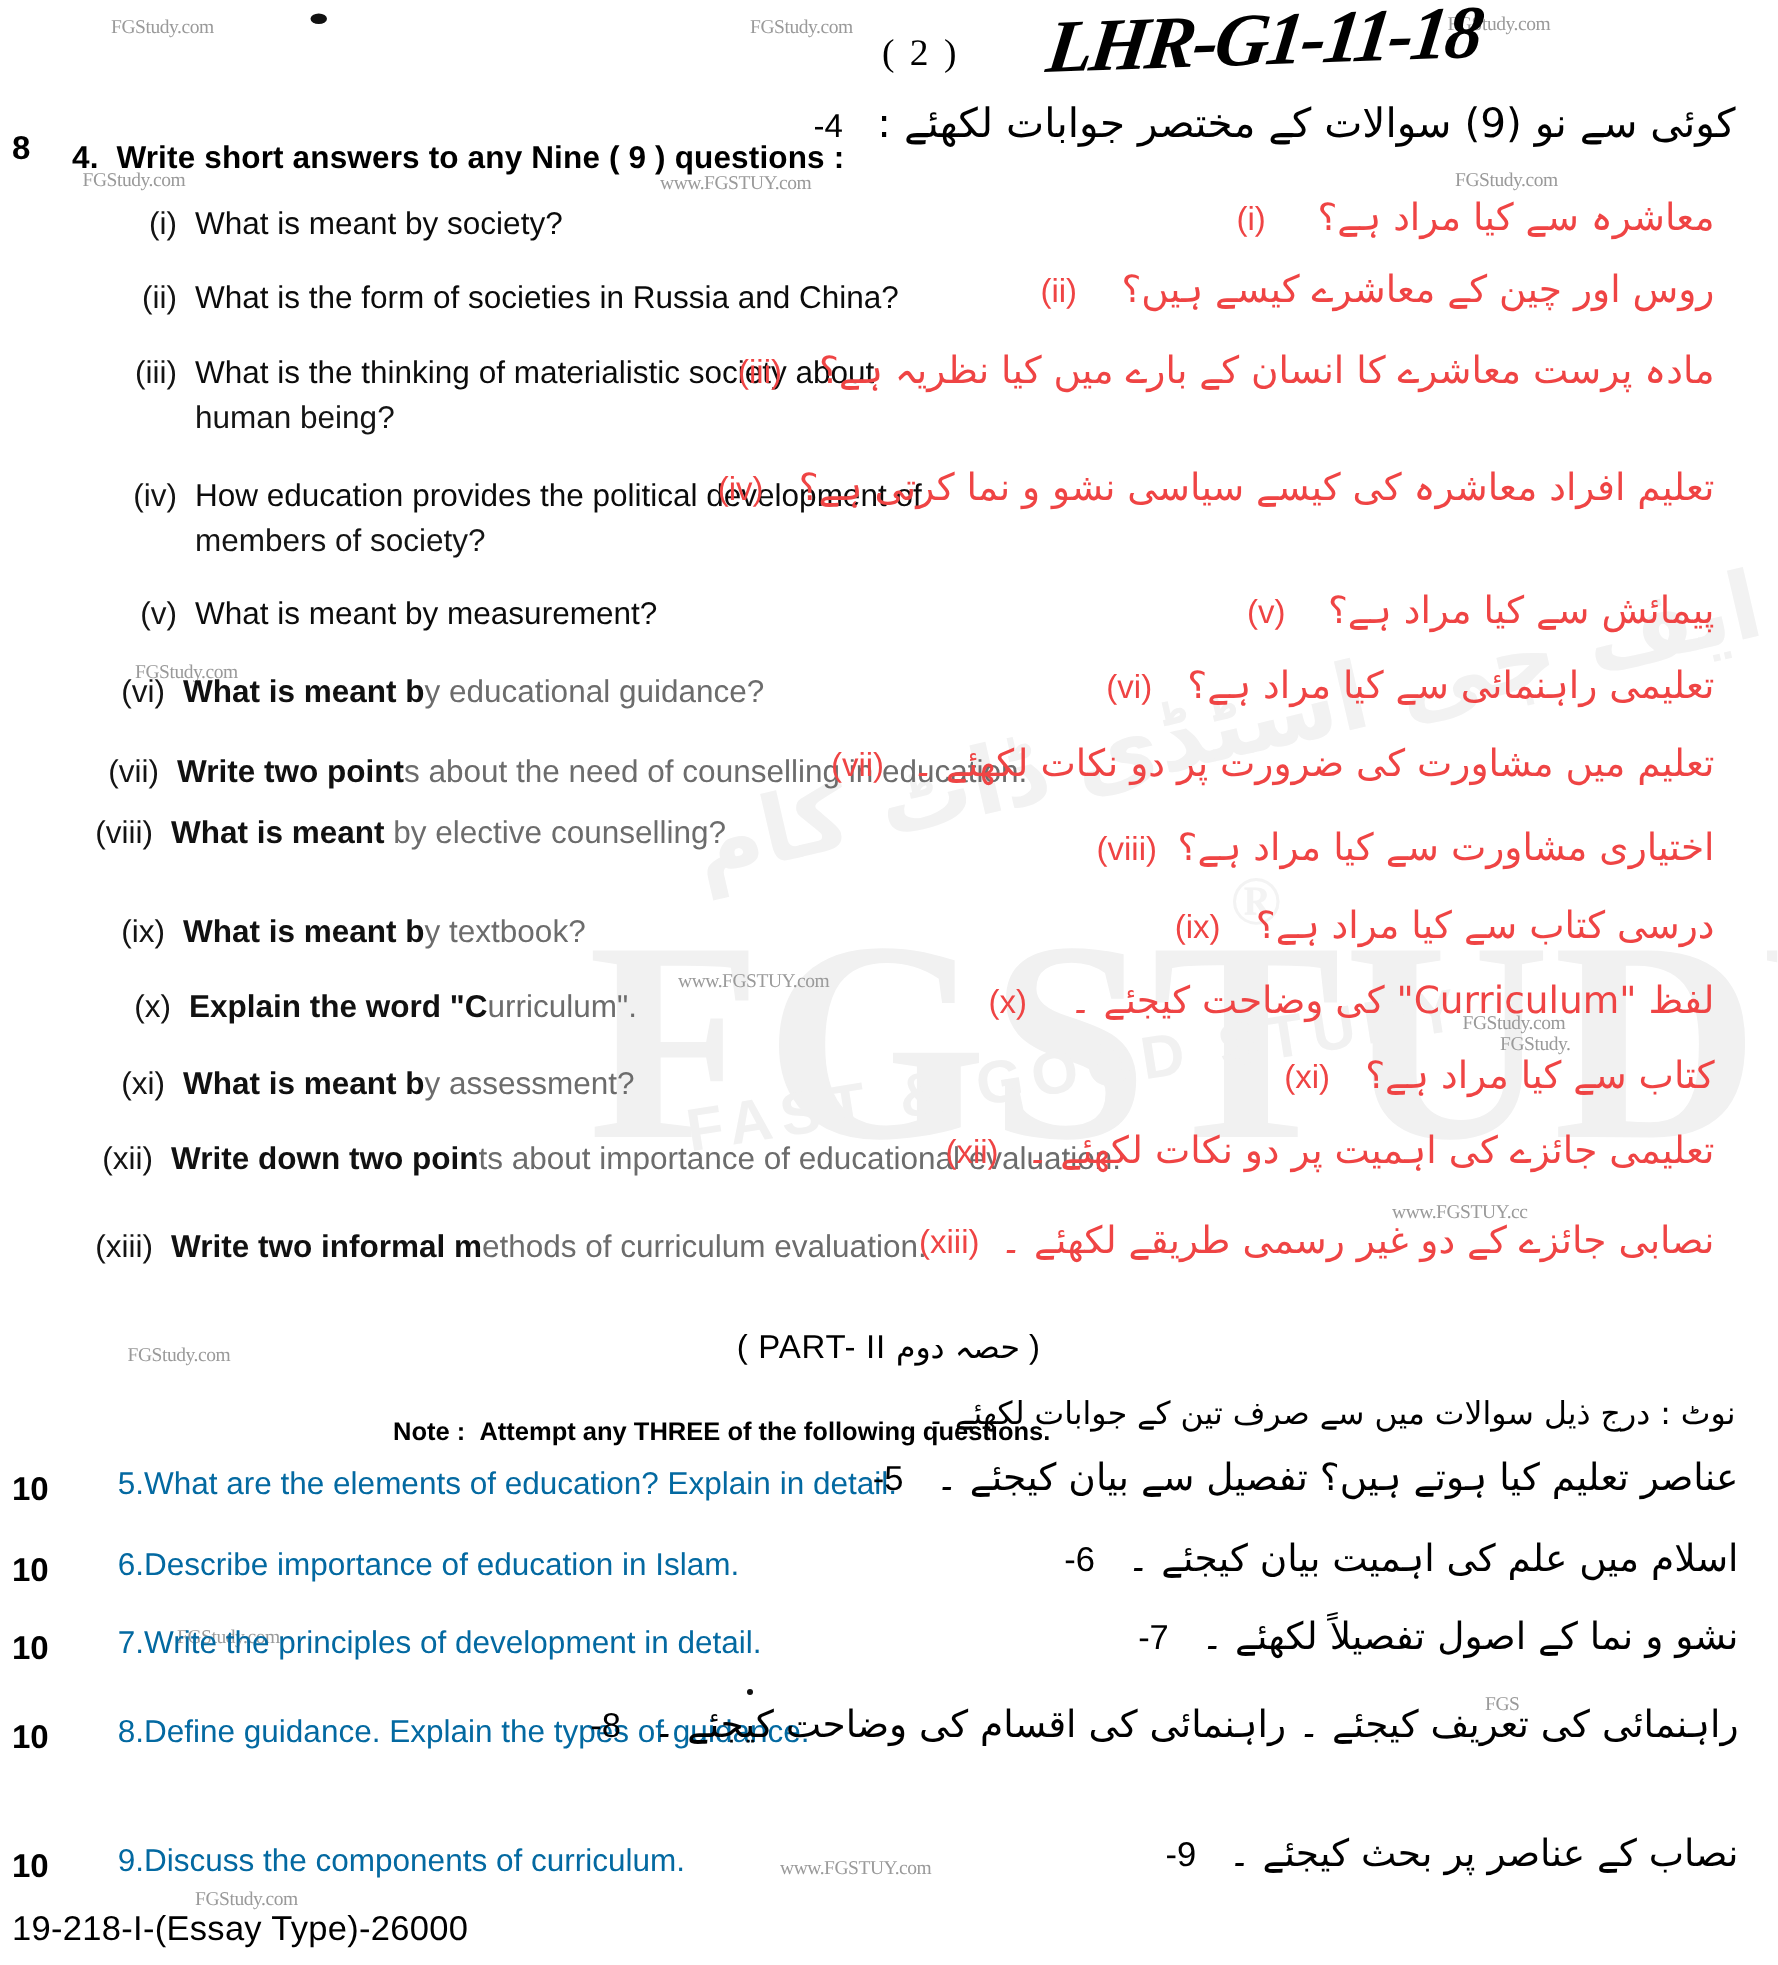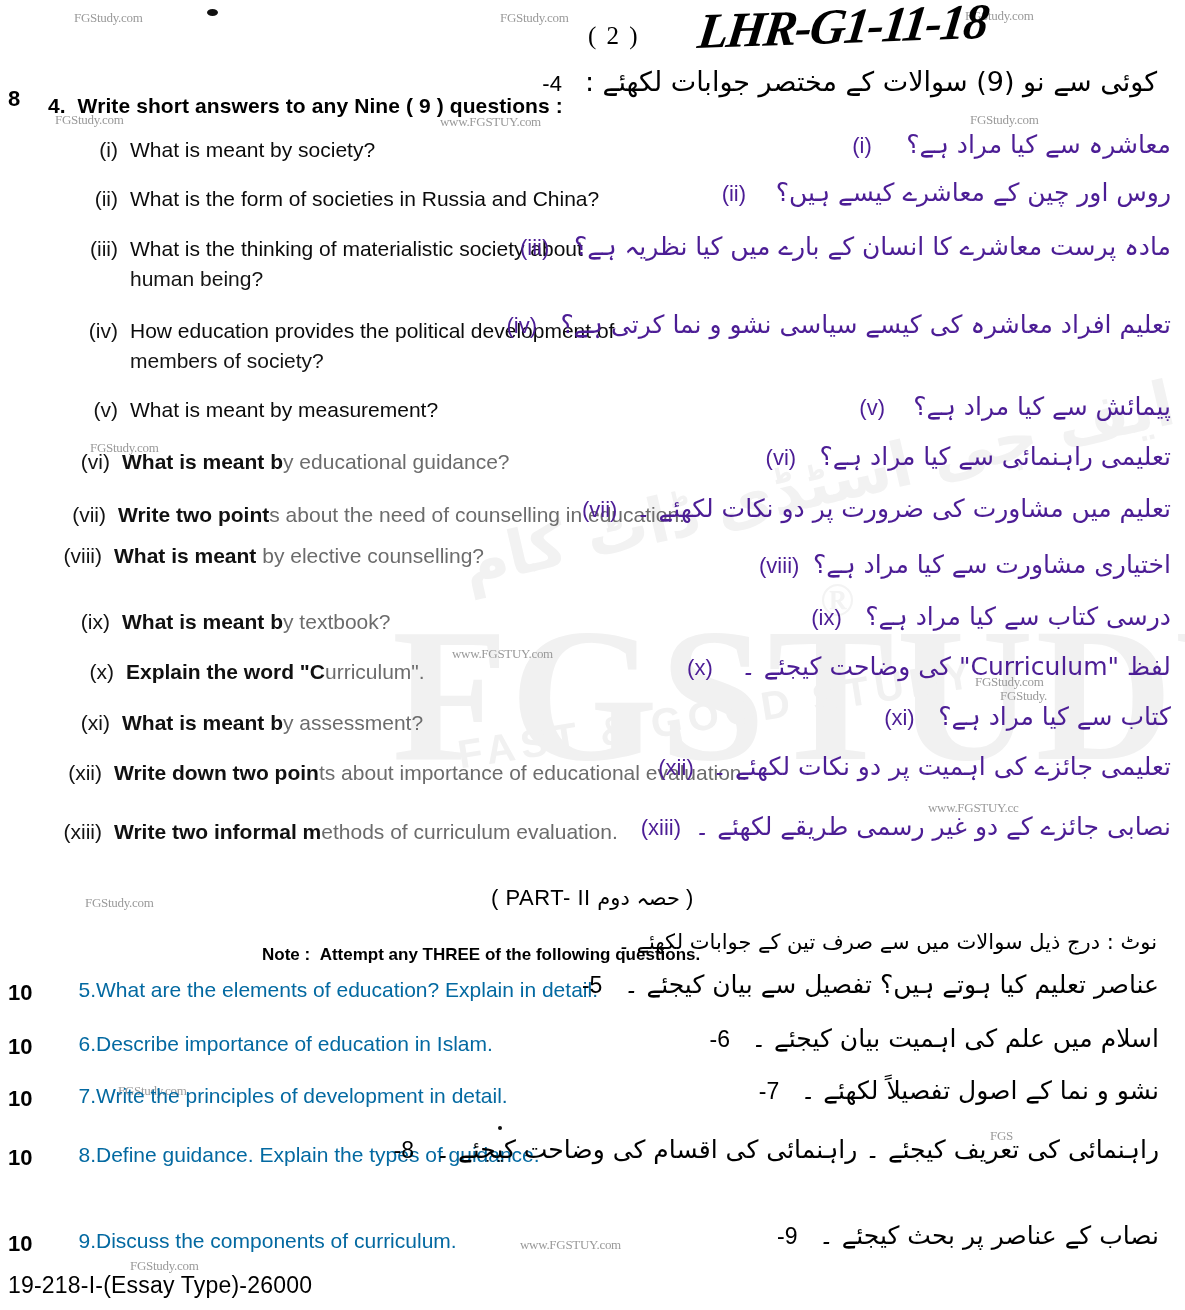--- a/index.html
+++ b/index.html
@@ -150,27 +150,27 @@
     display: block;
     margin-left: 78px;
     margin-top: 6px;
   }
   
   .fade1 .body { color: #0b0b0b; }
   .fade3 .body { color: #6c6c6c; }
   .fade3 .body b { color: #111; font-weight: bold; }
 
   .q-ur {
-    right: 14px;
+    right: 42px;
     font-size: 25px;
     direction: rtl;
     text-align: right;
     white-space: nowrap;
     font-family: "DejaVu Sans", sans-serif;
-    color: #4c1d95;
+    color: #ef4444;
   }
   .q-ur .rn-ur {
     display: inline-block;
     width: 54px;
     text-align: left;
     direction: ltr;
     font-family: "Liberation Sans", sans-serif;
     font-size: 22px;
   }
 

